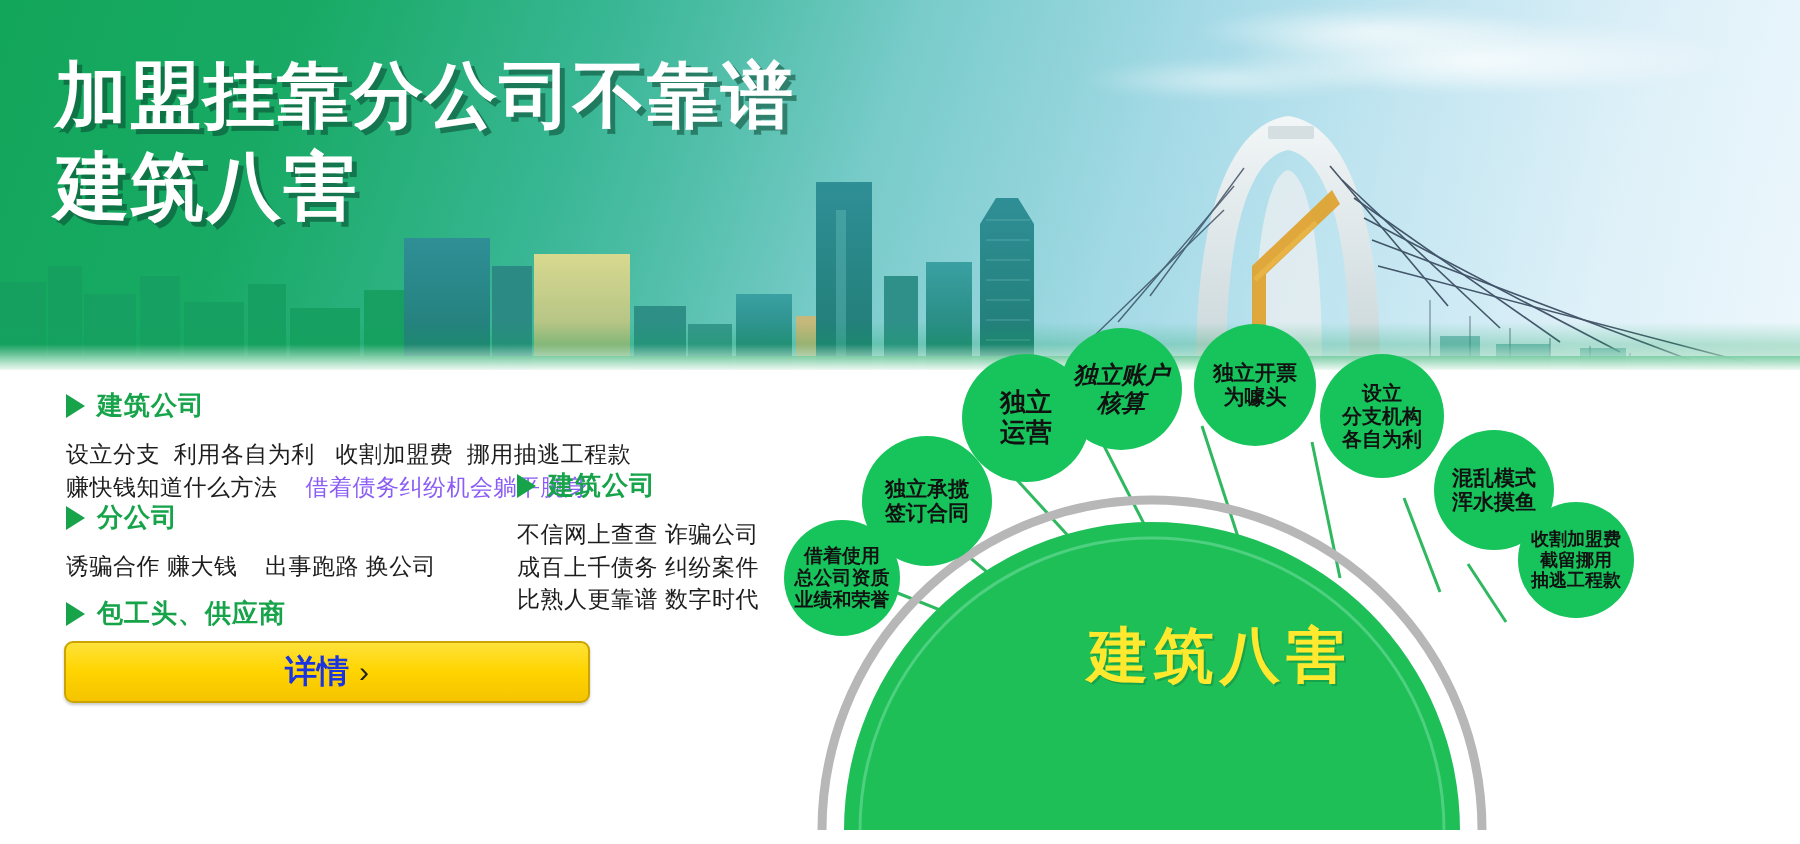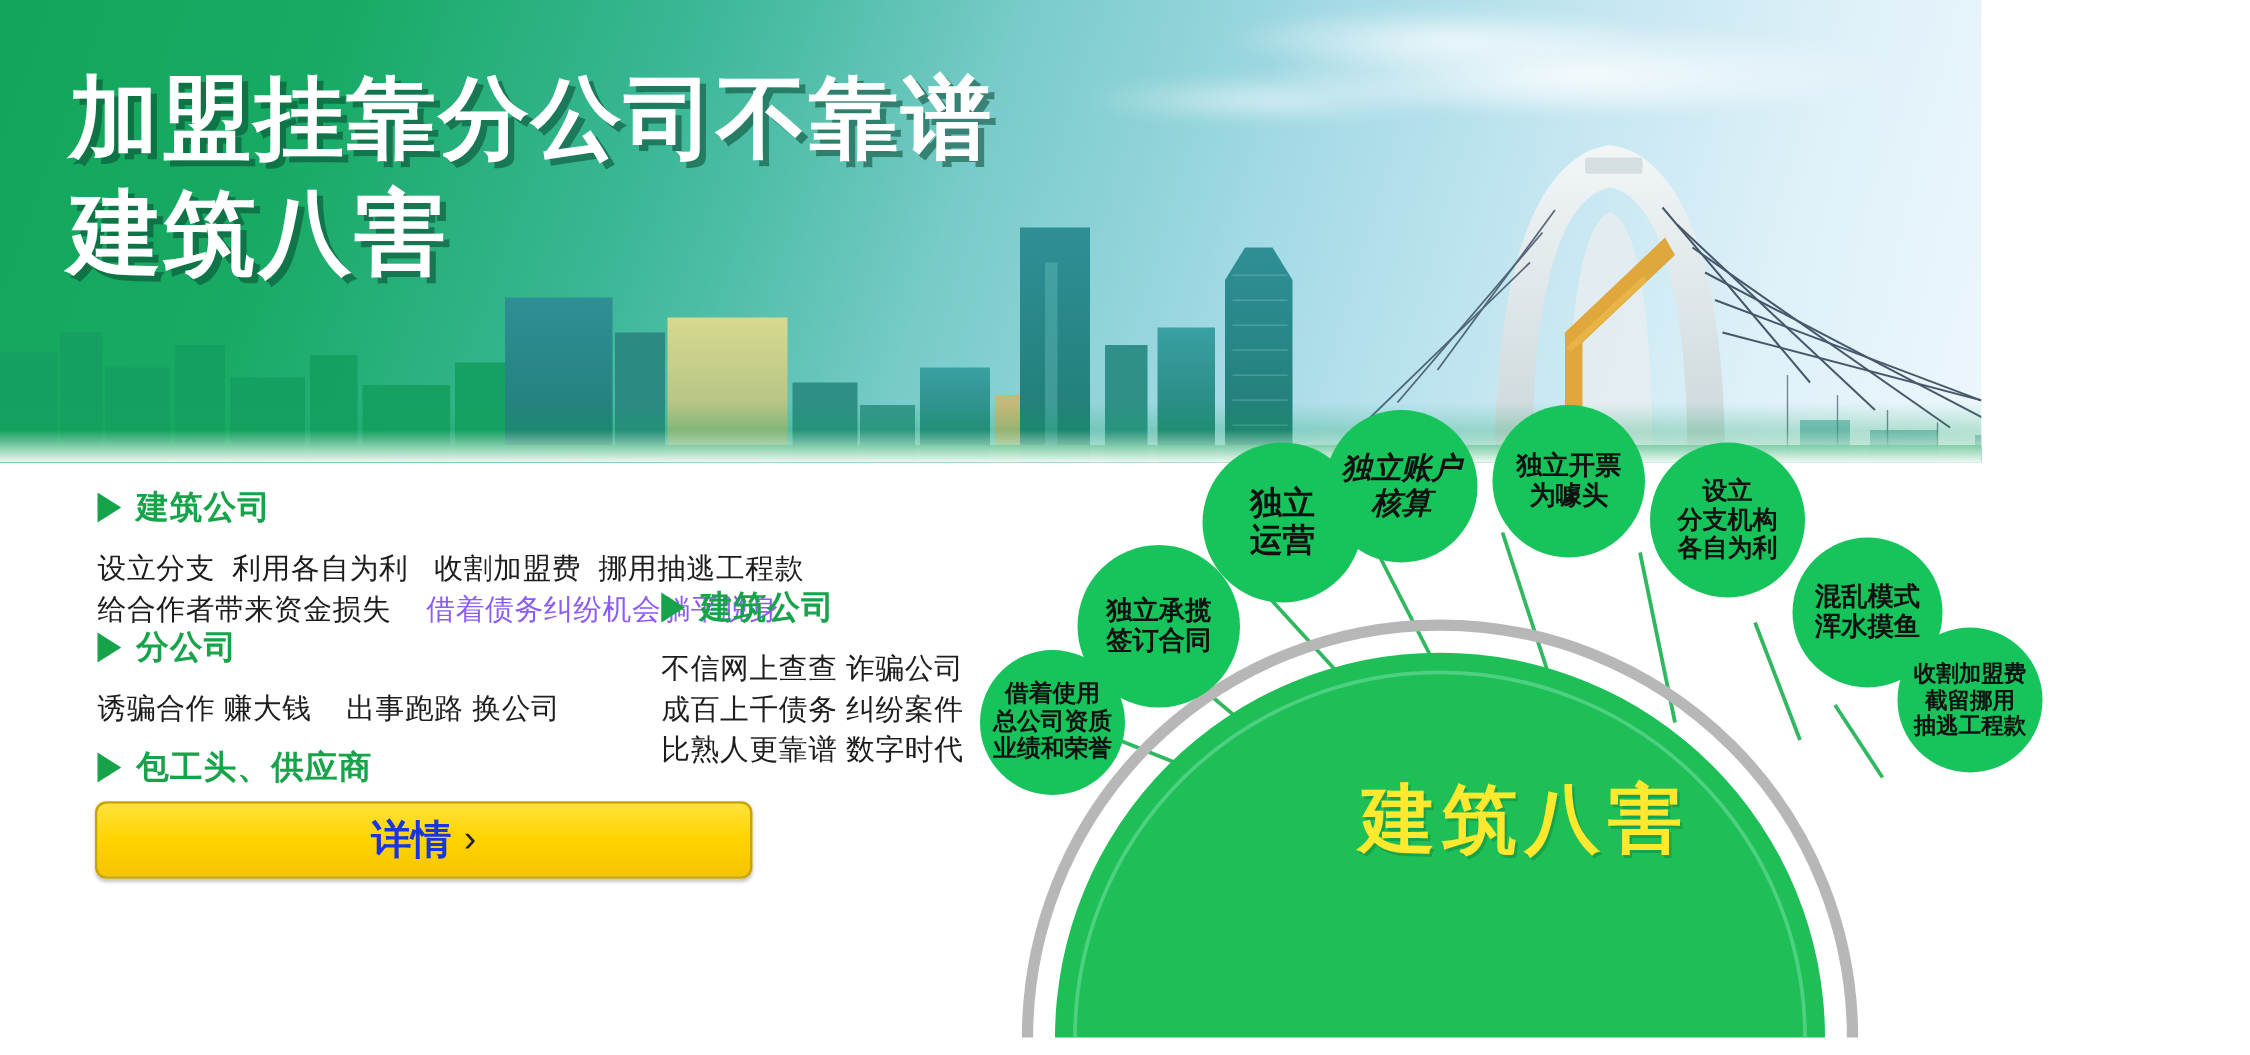--- a/index.html
+++ b/index.html
@@ -1,20 +1,20 @@
 <!DOCTYPE html>
 <html><head>
 <meta charset="utf-8">
 <style>
   html,body{margin:0;padding:0;background:#fff;}
   body{width:1800px;height:844px;overflow:hidden;font-family:"Liberation Sans","DejaVu Sans",sans-serif;}
   #poster{position:relative;width:1800px;height:844px;background:#ffffff;overflow:hidden;}
 
   
-  .hero{position:absolute;left:0;top:0;width:1585px;height:370px;overflow:hidden;
+  .hero{position:absolute;left:0;top:0;width:1800px;height:370px;overflow:hidden;
         background:linear-gradient(100deg,#14a65b 0%,#16a863 18%,#2fb48c 36%,#6fc9c4 52%,#9ed8e4 66%,#bfe4ef 78%,#d9eef7 88%,#eaf5fb 100%);}
   .sky{position:absolute;inset:0;
        background:linear-gradient(110deg,rgba(18,166,90,1) 0%,rgba(24,170,100,.98) 16%,rgba(58,183,150,.92) 32%,rgba(126,205,206,.8) 48%,rgba(168,219,232,.7) 62%,rgba(200,232,243,.6) 74%,rgba(228,243,250,.5) 88%,rgba(240,249,253,.45) 100%);}
   .cloudA{position:absolute;right:60px;top:18px;width:520px;height:70px;border-radius:50%;
       background:radial-gradient(ellipse at 50% 60%,rgba(255,255,255,.85),rgba(255,255,255,0) 70%);filter:blur(6px);}
   .cloudB{position:absolute;right:250px;top:6px;width:360px;height:46px;border-radius:50%;
       background:radial-gradient(ellipse at 50% 55%,rgba(255,255,255,.7),rgba(255,255,255,0) 70%);filter:blur(5px);}
   .cloudC{position:absolute;right:420px;top:60px;width:300px;height:36px;border-radius:50%;
       background:radial-gradient(ellipse at 50% 55%,rgba(255,255,255,.55),rgba(255,255,255,0) 72%);filter:blur(6px);}
 
@@ -23,21 +23,21 @@
   .hero-titles{position:absolute;left:55px;top:58px;z-index:30;}
   .t1,.t2{color:#ffffff;font-weight:700;letter-spacing:2px;line-height:1.04;white-space:nowrap;
           text-shadow:5px 5px 0 rgba(10,72,50,.55);}
   .t1{font-size:72px;}
   .t2{font-size:74px;margin-top:16px;}
 
   .hero-fade{position:absolute;left:0;bottom:0;width:1800px;height:26px;
      background:linear-gradient(to bottom,rgba(255,255,255,0),rgba(255,255,255,.92));}
 
   
-  .left{position:absolute;left:16px;top:372px;width:820px;height:472px;}
+  .left{position:absolute;left:4px;top:372px;width:820px;height:472px;}
   .sec-head{display:flex;align-items:center;gap:12px;margin-left:62px;}
   .tri{width:0;height:0;border-left:19px solid #16a34a;border-top:12px solid transparent;border-bottom:12px solid transparent;flex:none;}
   .sec-title{color:#16a34a;font-size:26px;font-weight:700;letter-spacing:1px;white-space:nowrap;}
   .body-line{margin-left:62px;color:#1d1d1d;font-size:23px;line-height:1.42;white-space:pre;letter-spacing:.5px;}
   .body-line .green{color:#8b5cf6;}
 
   .col-right{position:absolute;left:513px;top:96px;width:300px;}
   .col-right .sec-head{margin-left:0;}
   .col-right .body-line{margin-left:0;}
 
@@ -182,21 +182,21 @@
   </div>
 
   <div class="left">
 
     <div style="position:absolute;left:0;top:16px;">
       <div class="sec-head">
         <span class="tri"></span>
         <span class="sec-title">建筑公司</span>
       </div>
       <div class="body-line" style="margin-top:15px;">设立分支  利用各自为利   收割加盟费  挪用抽逃工程款</div>
-      <div class="body-line"><span>给合作者带来资金损失</span><span style="display:inline-block;width:28px;"></span><span class="green">借着债务纠纷机会躺平脱身</span></div>
+      <div class="body-line"><span>赚快钱知道什么方法</span><span style="display:inline-block;width:28px;"></span><span class="green">借着债务纠纷机会躺平脱身</span></div>
     </div>
 
     <div style="position:absolute;left:0;top:128px;">
       <div class="sec-head">
         <span class="tri"></span>
         <span class="sec-title">分公司</span>
       </div>
       <div class="body-line" style="margin-top:15px;">诱骗合作 赚大钱    出事跑路 换公司</div>
     </div>
 

